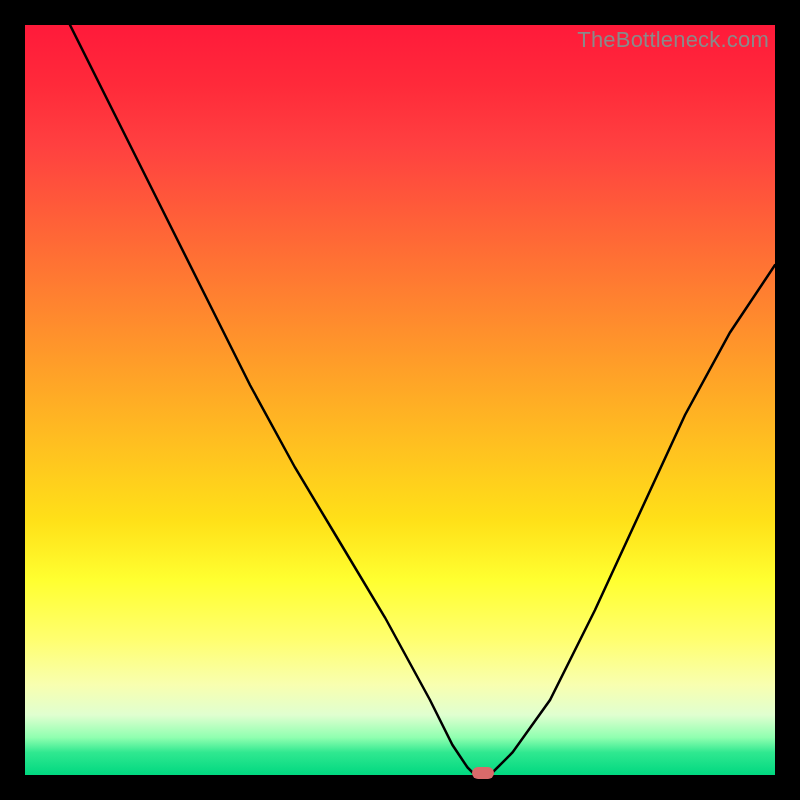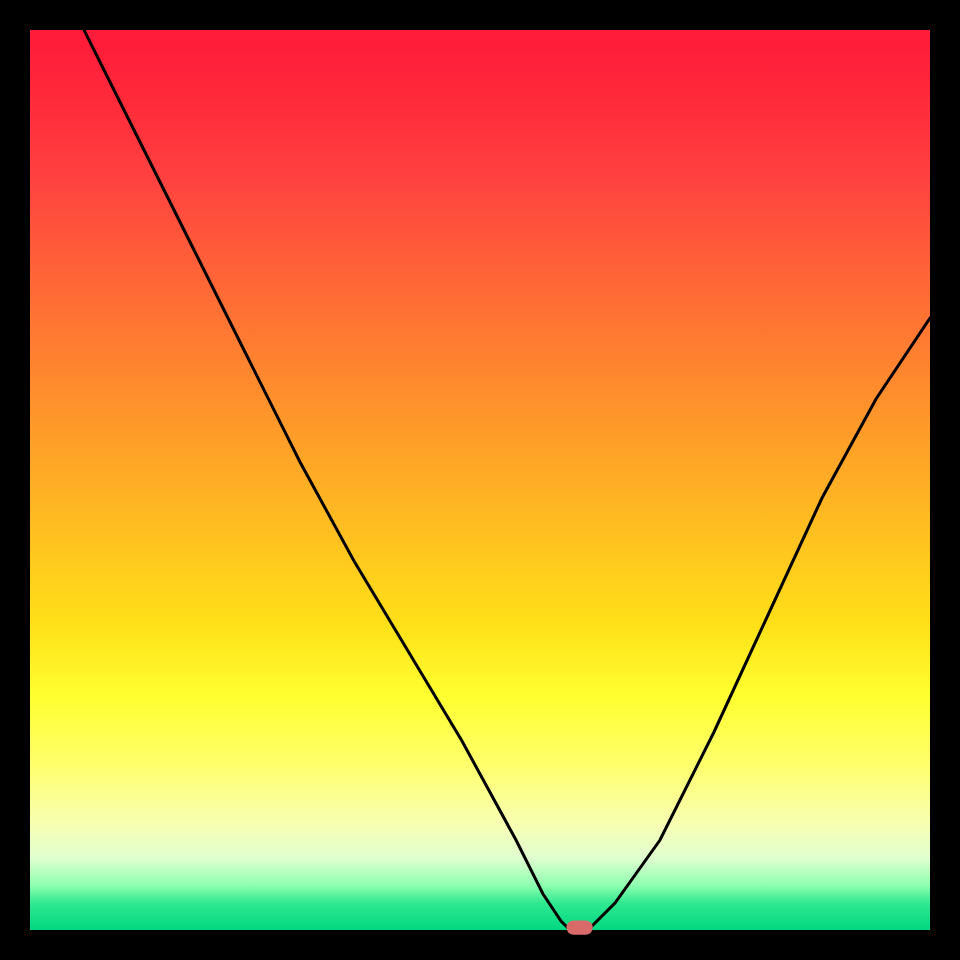--- a/index.html
+++ b/index.html
@@ -54,18 +54,19 @@
     height: 12px;
     border-radius: 6px;
     background: #d96a6a;
   }
 </style>
 </head>
 <body>
 
 <div class="frame">
   <div class="plot">
+    <div class="watermark">TheBottleneck.com</div>
     <svg class="curve" viewBox="0 0 750 750">
       <path fill="none" stroke="#000" stroke-width="2.5" stroke-linecap="round" d="M0.0 -112.5 L45.0 0.0 L90.0 90.0 L135.0 180.0 L180.0 270.0 L225.0 360.0 L270.0 442.5 L315.0 517.5 L360.0 592.5 L405.0 675.0 L427.5 720.0 L442.5 742.5 L450.0 750.0 L465.0 750.0 L487.5 727.5 L525.0 675.0 L570.0 585.0 L615.0 487.5 L660.0 390.0 L705.0 307.5 L750.0 240.0"></path>
     </svg>
     <div class="marker" style="left: 446.5px; top: 742px; background: rgb(217, 106, 106);"></div>
   </div>
 </div>
 
 </body></html>

